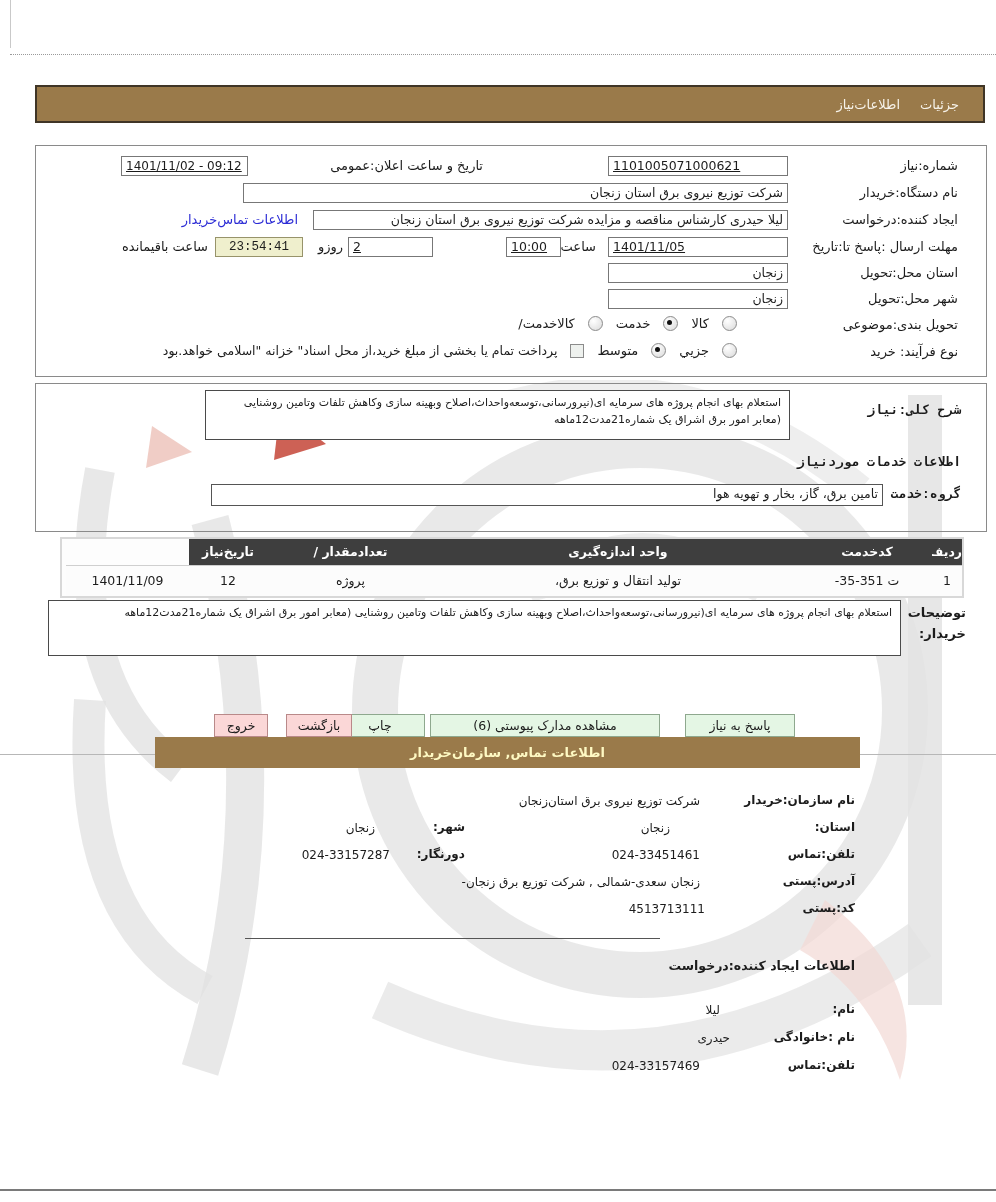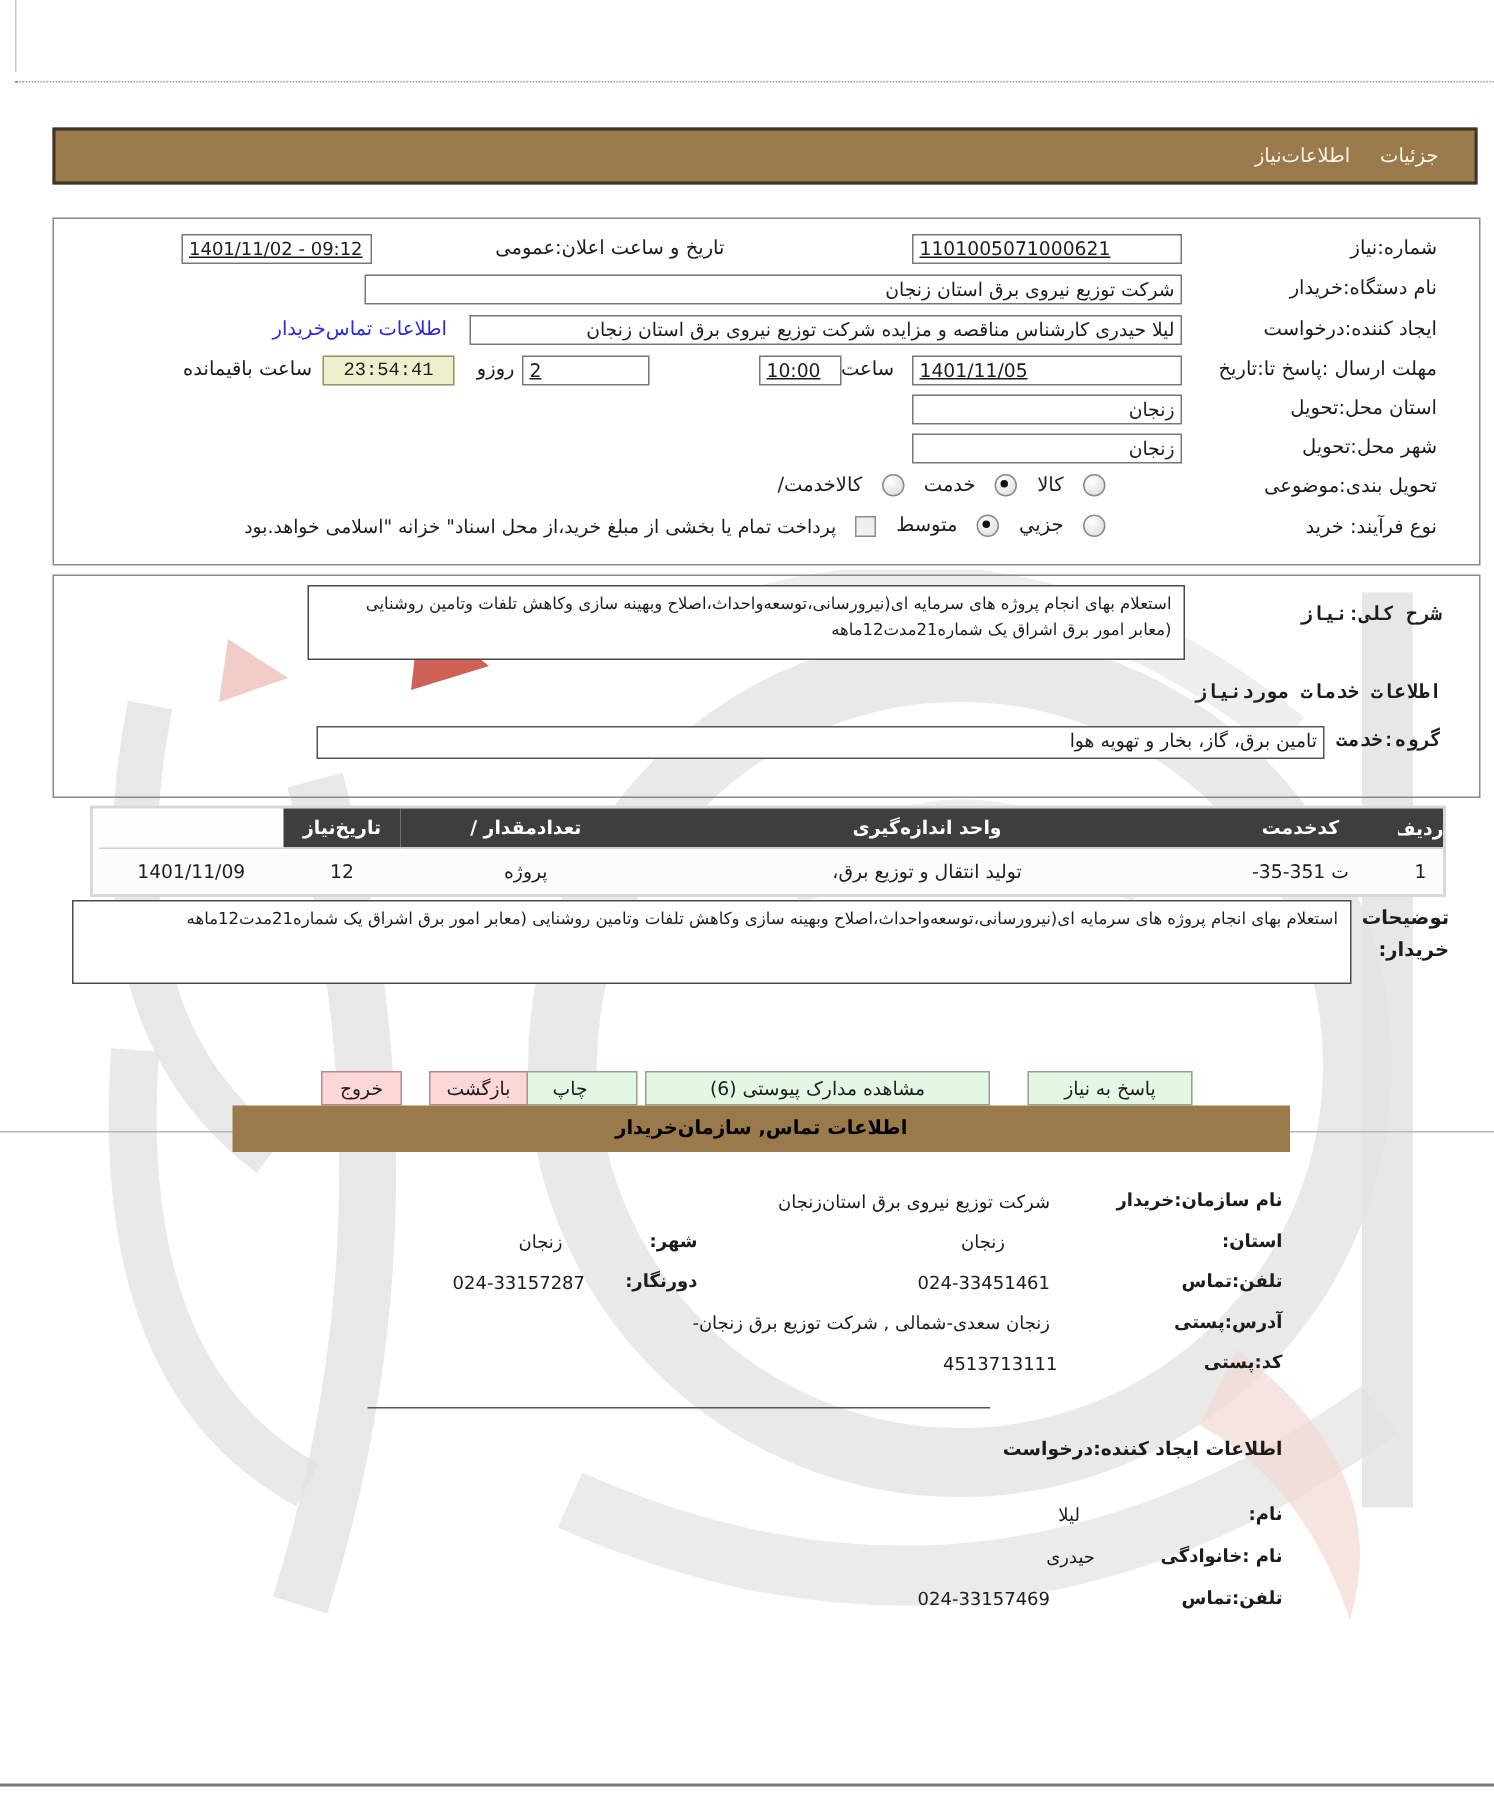--- a/index.html
+++ b/index.html
@@ -8,21 +8,21 @@
   .abs{position:absolute;}
   
   .vline{left:10px;top:0;width:1px;height:48px;background:#c9c9c9;}
   .dotline{left:10px;top:54px;width:986px;border-top:1px dotted #9a9a9a;}
   .bottomline{left:0;top:1189px;width:996px;height:2px;background:#7a7a7a;}
   .midline{left:0;top:754px;width:996px;height:1px;background:#b7b7b7;z-index:1;}
   
   .bar1{left:35px;top:85px;width:950px;height:38px;background:#9a7a4a;border:2px solid #3f3526;
         box-sizing:border-box;display:flex;align-items:center;justify-content:flex-start;
         gap:20px;padding:0 24px;color:#f7f3ea;z-index:2;}
-  .bar2{left:155px;top:737px;width:705px;height:31px;background:#9a7a4a;color:#000000;
+  .bar2{left:155px;top:737px;width:705px;height:31px;background:#9a7a4a;color:#fef9c3;
         font-weight:bold;text-align:center;line-height:31px;z-index:2;}
   .tab{cursor:pointer;}
   
   .box1{left:35px;top:145px;width:950px;height:230px;border:1px solid #8a8a8a;background:#fff;z-index:2;}
   .box2{left:35px;top:383px;width:950px;height:147px;border:1px solid #8a8a8a;z-index:2;}
   .frow{position:absolute;left:0;width:100%;height:22px;}
   .lbl{position:absolute;top:2px;white-space:nowrap;}
   .blbl{font-weight:bold;font-family:Liberation Mono, monospace;}
   .ibox{position:absolute;top:0;height:20px;border:1px solid #777;background:#fff;
         box-sizing:border-box;font-size:12.5px;line-height:18px;padding:0 4px;overflow:hidden;white-space:nowrap;}

